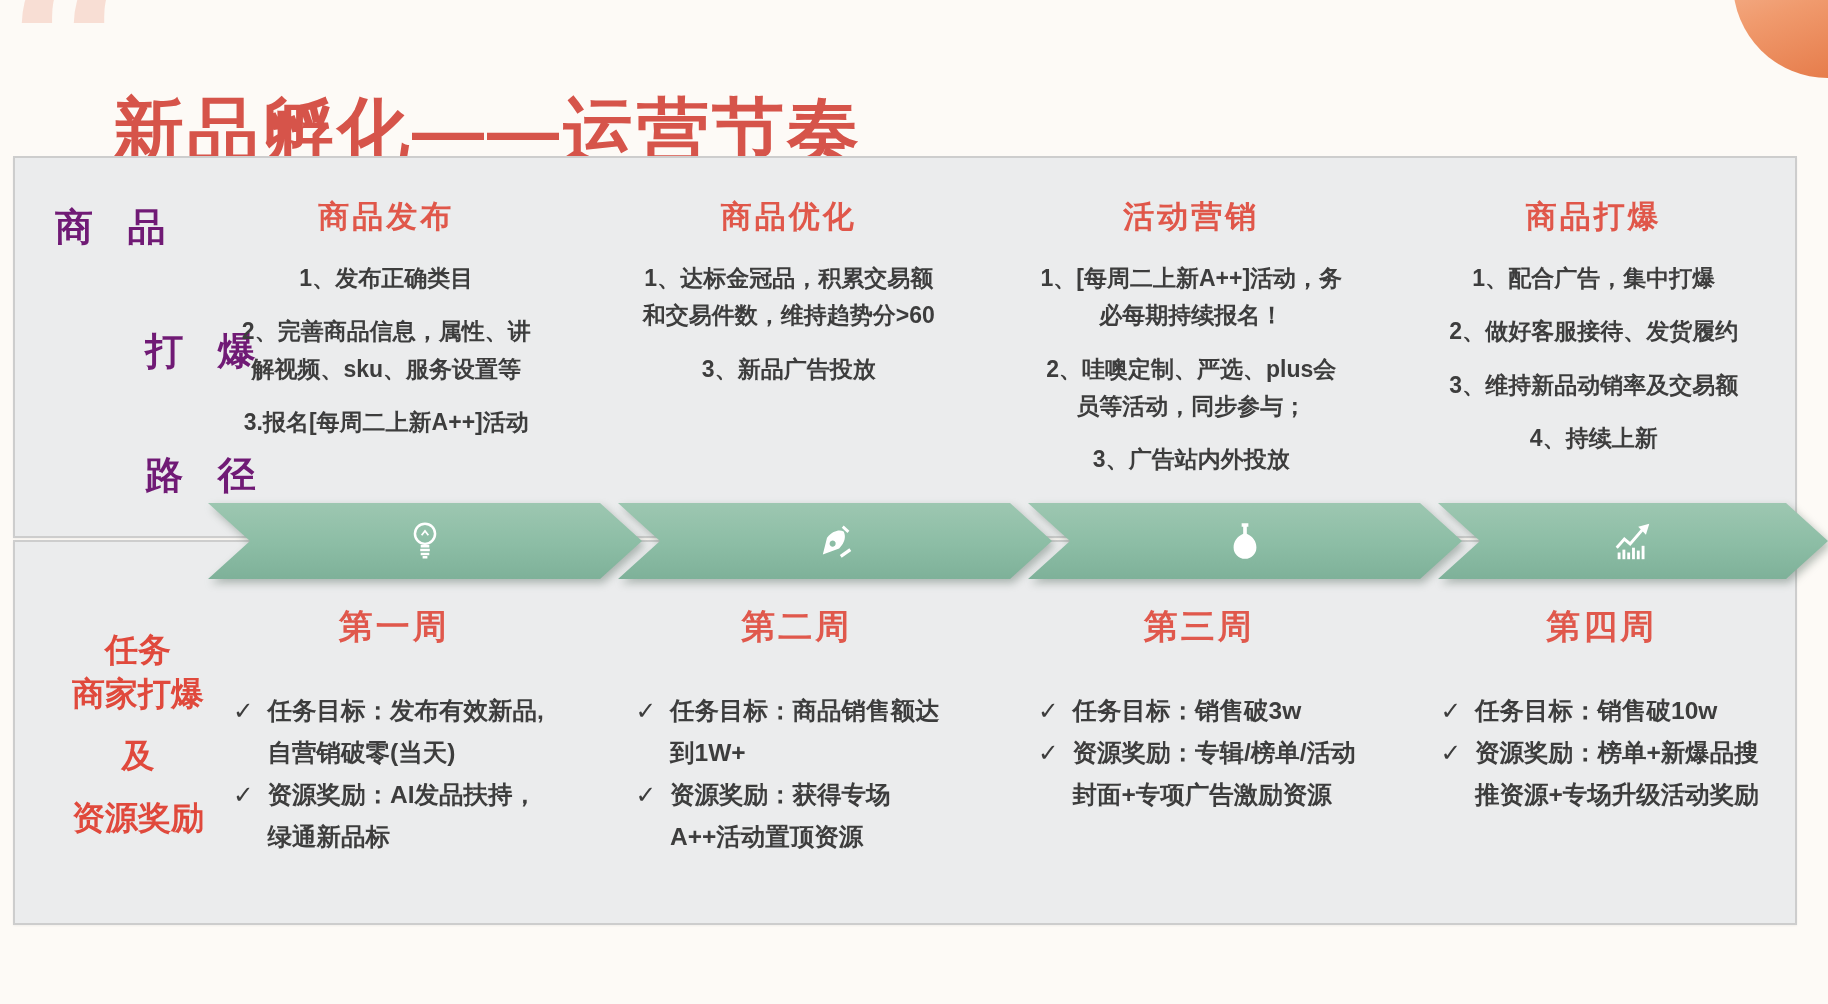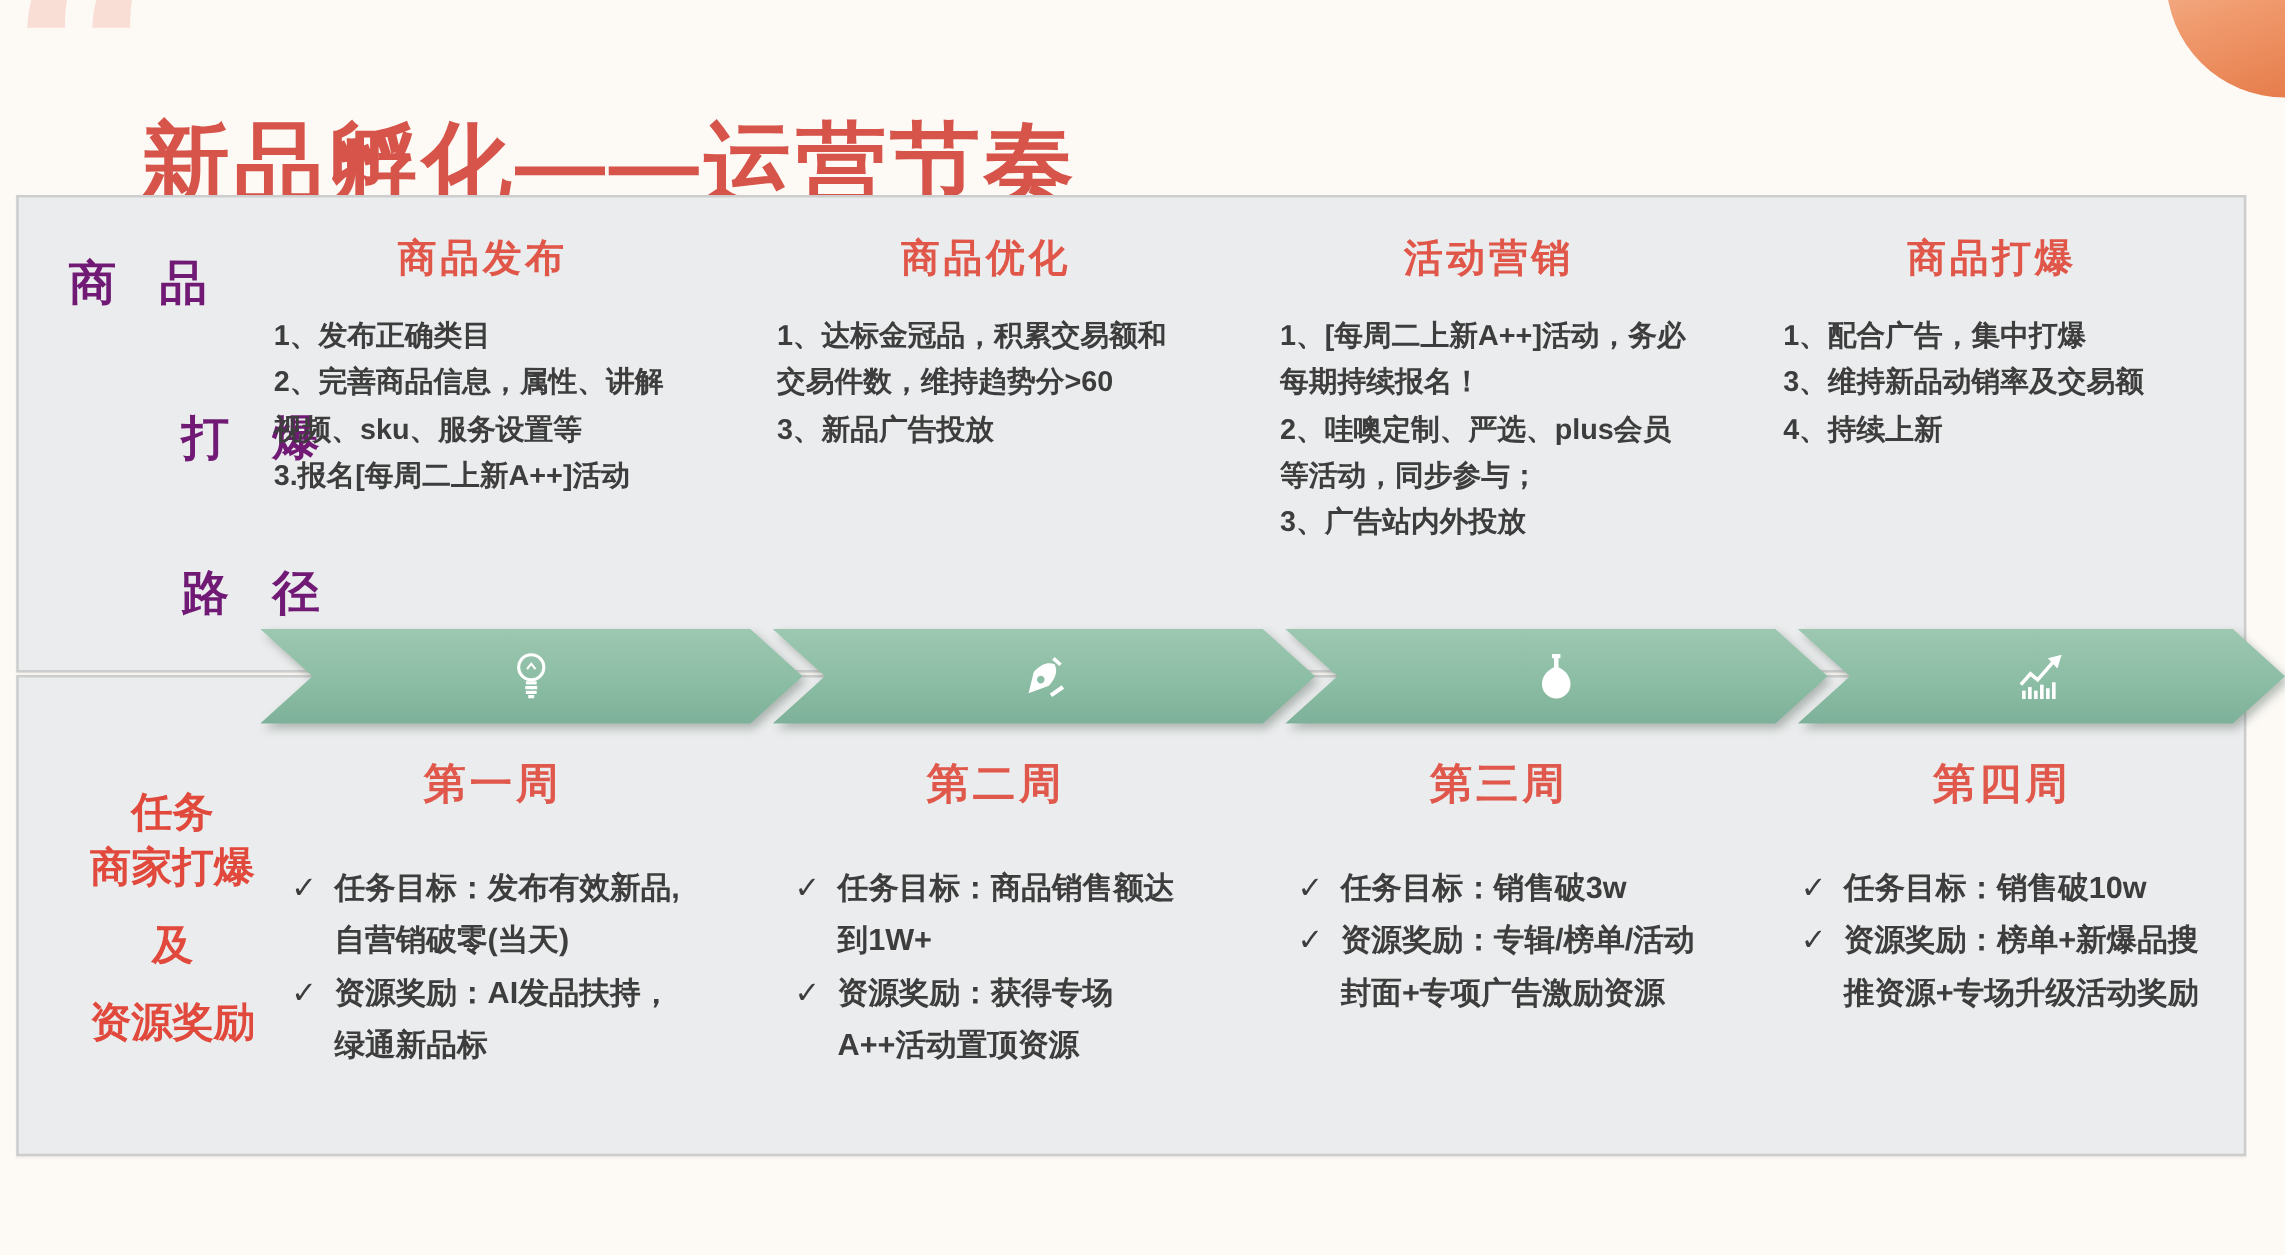--- a/index.html
+++ b/index.html
@@ -46,25 +46,25 @@
   .weeks-side-label .gap{margin-top:18px;}
 
   .columns-row{
     position:absolute;left:168px;right:2px;top:0;bottom:0;display:flex;
   }
   .col{flex:1 1 0;box-sizing:border-box;min-width:0;}
 
   
   .phase-col{padding:14px 32px 0 36px;}
   .phase-title{
-    text-align:center;margin:14px 0 22px;
+    text-align:center;margin:24px 0 22px;
     font-size:31px;font-weight:700;letter-spacing:3px;color:#e0574a;
   }
   .phase-items{font-size:23px;color:#3d3d3d;line-height:1.62;font-weight:600;}
-  .phase-item{margin:0;}
+  .phase-item{margin:16px;text-align:center;}
   .u{
     text-decoration-thickness:2.5px;
     text-underline-offset:7px;
   }
 
   
   .week-col{padding:0 30px 0 50px;}
   .week-title{
     text-align:center;margin:62px 0 40px;
     font-size:34px;font-weight:700;letter-spacing:3px;color:#e0584c;
@@ -129,20 +129,21 @@
         <p class="phase-item"><span>1、</span><span class="u">[每周二上新A++]活动，务必每期持续报名！</span></p>
         <p class="phase-item">2、哇噢定制、严选、plus会员等活动，同步参与；</p>
         <p class="phase-item">3、广告站内外投放</p>
       </div>
     </div>
 
     <div class="col phase-col">
       <div class="phase-title">商品打爆</div>
       <div class="phase-items">
         <p class="phase-item">1、配合广告，集中打爆</p>
+        <p class="phase-item">2、做好客服接待、发货履约</p>
         <p class="phase-item">3、维持新品动销率及交易额</p>
         <p class="phase-item">4、持续上新</p>
       </div>
     </div>
   </div>
 </div>
 
 <div class="panel panel-weeks">
   <div class="weeks-side-label">
     <div>任务</div>

